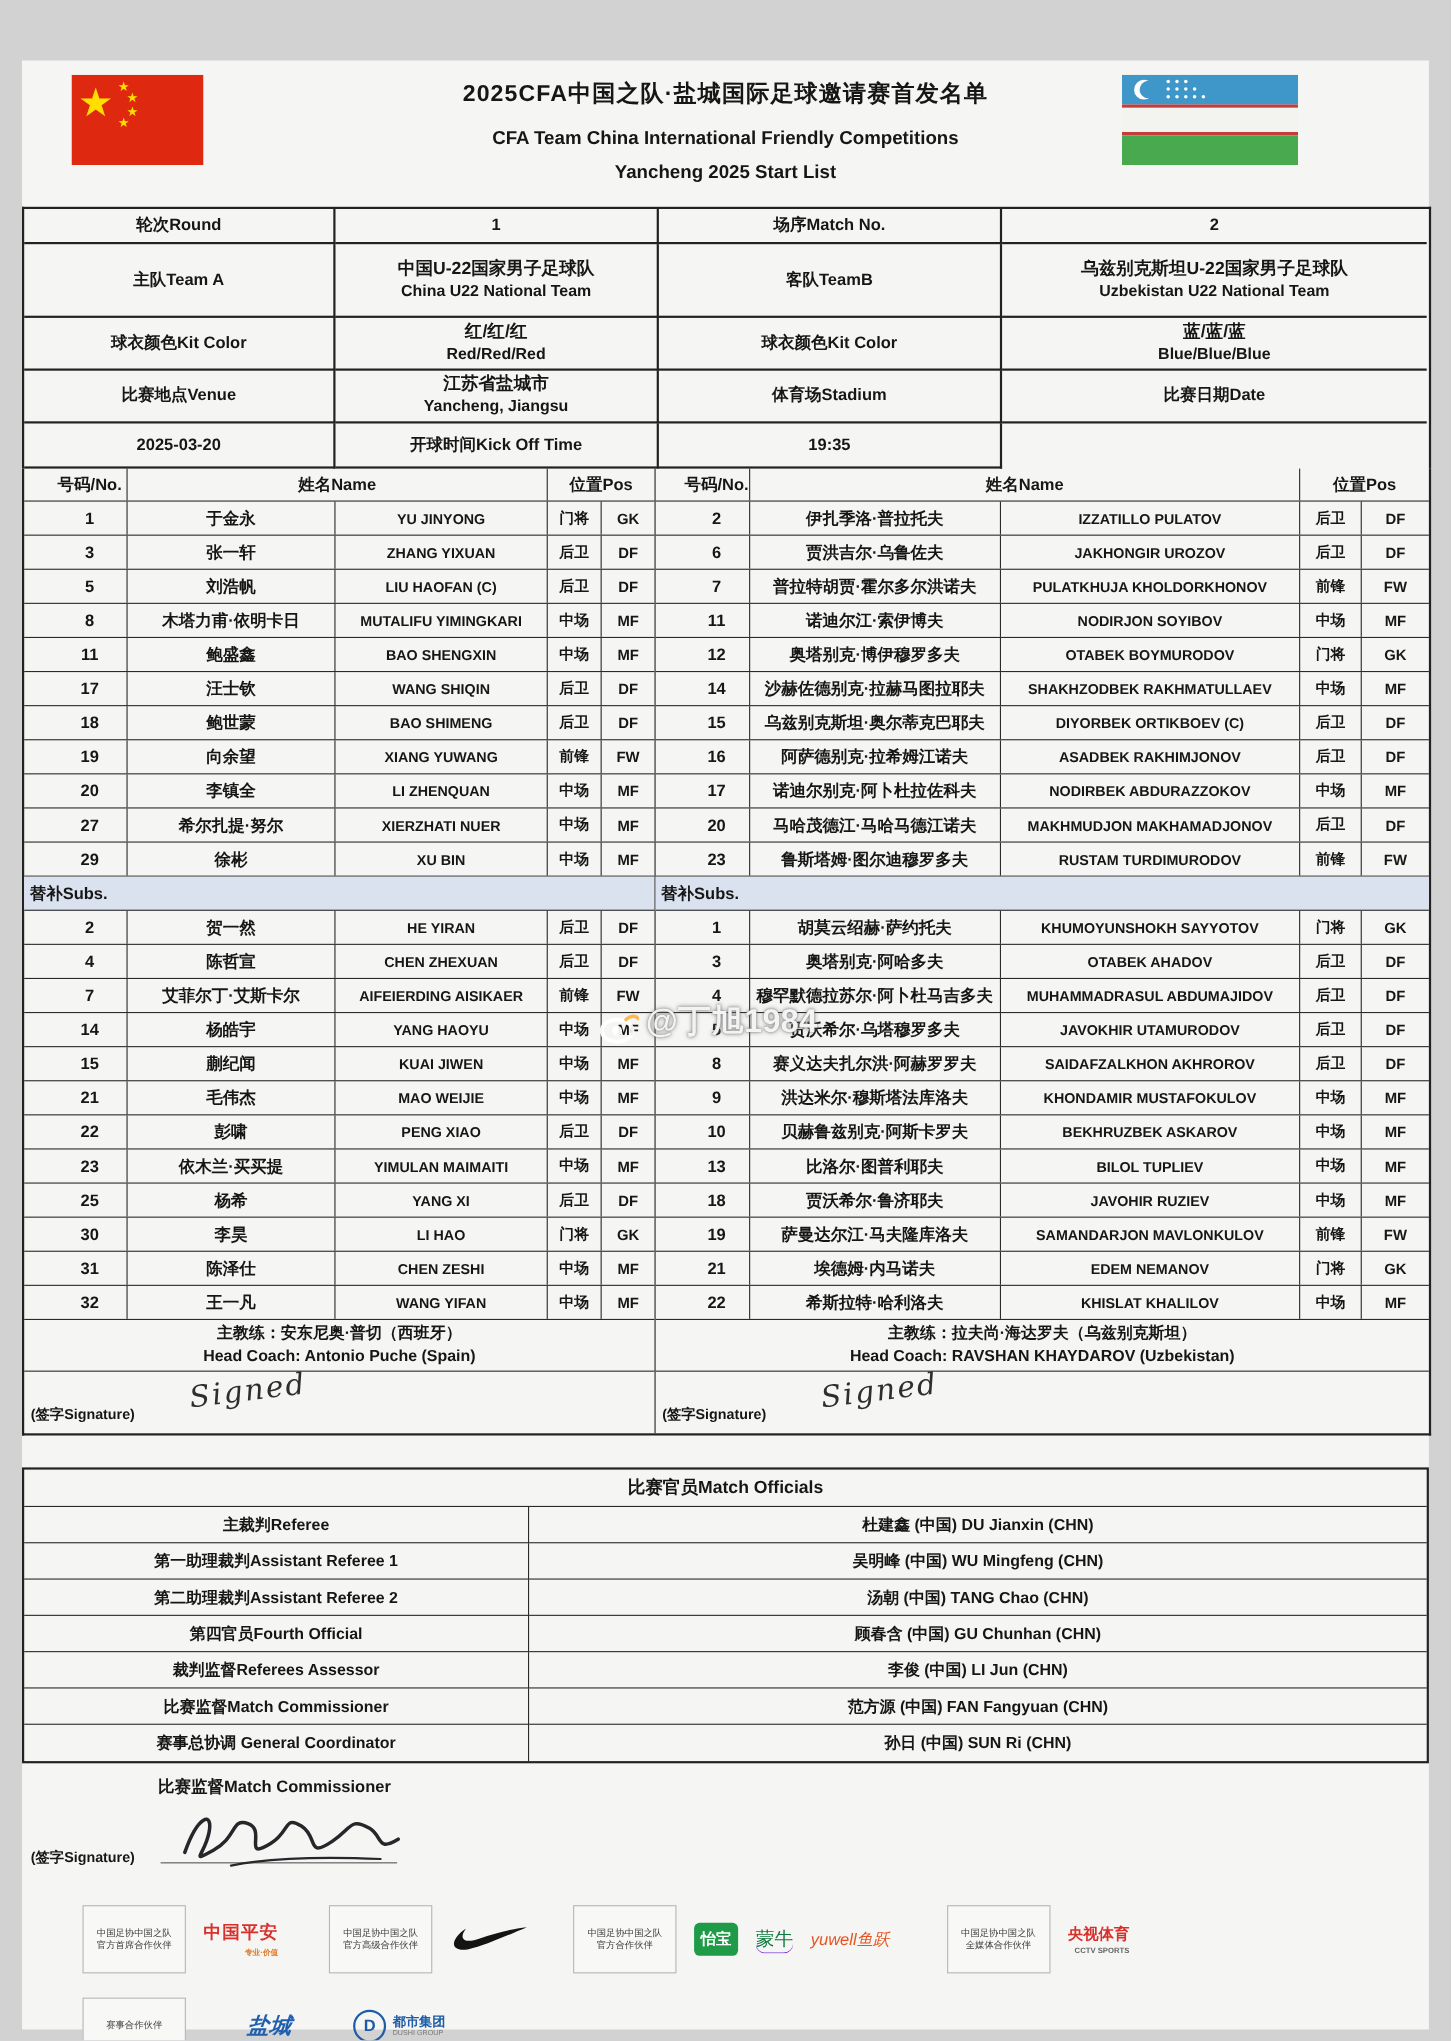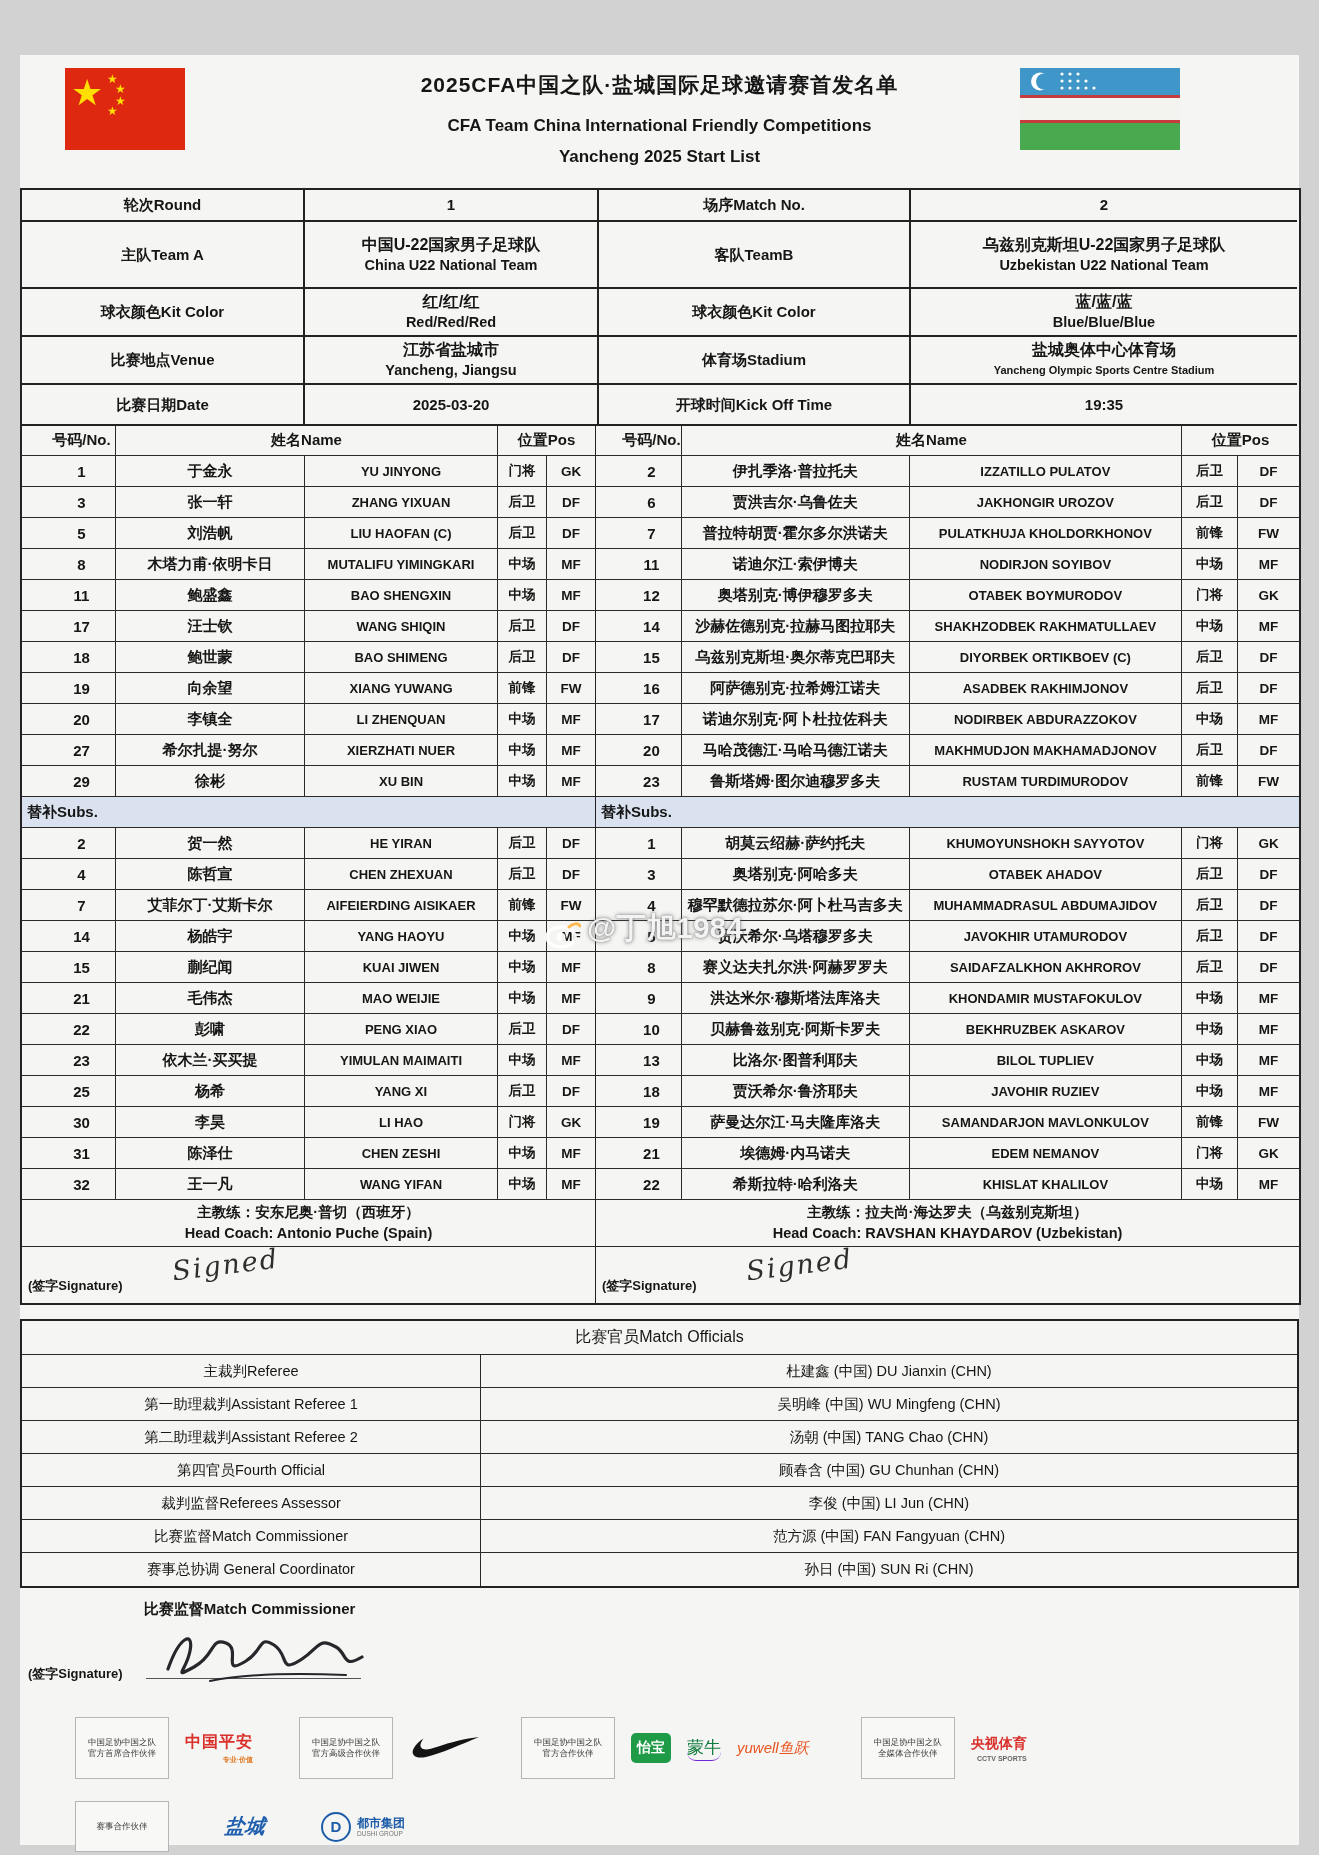--- a/index.html
+++ b/index.html
@@ -42,22 +42,22 @@
   .team-b .name2{width:501px;} .team-b .pos2{width:117px;border-right:none;}
   .no{font-size:15px;padding-left:26px;} .cn{font-size:15px;} .en{font-size:13px;} .pc,.pe{font-size:13.5px;}
   .subsbar{background:#d9e2ee;align-items:center;padding-left:5px;font-size:15px;font-weight:bold;}
   .coach{height:47px;flex-direction:column;justify-content:center;align-items:center;font-weight:bold;
          font-size:14.5px;line-height:21px;}
   .sigrow{height:56px;position:relative;border-bottom:none;}
   .sig-label{position:absolute;left:6px;bottom:8px;font-size:13px;font-weight:bold;}
   .signed{position:absolute;left:150px;top:2px;font-family:"DejaVu Serif",serif;font-style:italic;
           font-size:27px;color:#2e2e2e;transform:rotate(-7deg);letter-spacing:2px;}
   
-  .officials{margin-top:14px;border:2px solid #222;display:grid;grid-template-columns:459px 816px;
-             width:1275px;box-sizing:content-box;font-weight:normal;}
+  .officials{margin-top:29px;border:2px solid #222;display:grid;grid-template-columns:459px 816px;
+             width:1275px;box-sizing:content-box;font-weight:bold;}
   .off-title{grid-column:1/3;height:33px;display:flex;align-items:center;justify-content:center;
              font-size:16px;border-bottom:1px solid #2a2a2a;}
   .o-row{display:contents;}
   .o-label,.o-value{height:33px;display:flex;align-items:center;justify-content:center;
              font-size:14.5px;border-bottom:1px solid #2a2a2a;box-sizing:border-box;}
   .o-label{border-right:1px solid #2a2a2a;}
   .officials .o-row:last-of-type .o-label,.officials .o-row:last-of-type .o-value{border-bottom:none;}
   .commissioner-line{margin-top:12px;width:459px;text-align:center;font-size:15px;font-weight:bold;}
   
   .final-sign{position:relative;height:78px;margin-top:4px;}
@@ -167,24 +167,20 @@
         <div class="cn">蓝/蓝/蓝</div>
         <div class="en">Blue/Blue/Blue</div>
       </div>
 
       <div class="info-cell">比赛地点Venue</div>
       <div class="info-cell">
         <div class="cn">江苏省盐城市</div>
         <div class="en">Yancheng, Jiangsu</div>
       </div>
       <div class="info-cell">体育场Stadium</div>
-      <div class="info-cell">
-        <div class="cn">盐城奥体中心体育场</div>
-        <div class="en en-small">Yancheng Olympic Sports Centre Stadium</div>
-      </div>
 
       <div class="info-cell">比赛日期Date</div>
       <div class="info-cell">2025-03-20</div>
       <div class="info-cell">开球时间Kick Off Time</div>
       <div class="info-cell">19:35</div>
     </div>
 
     <div class="roster">
 
       <div class="team-table team-a">

